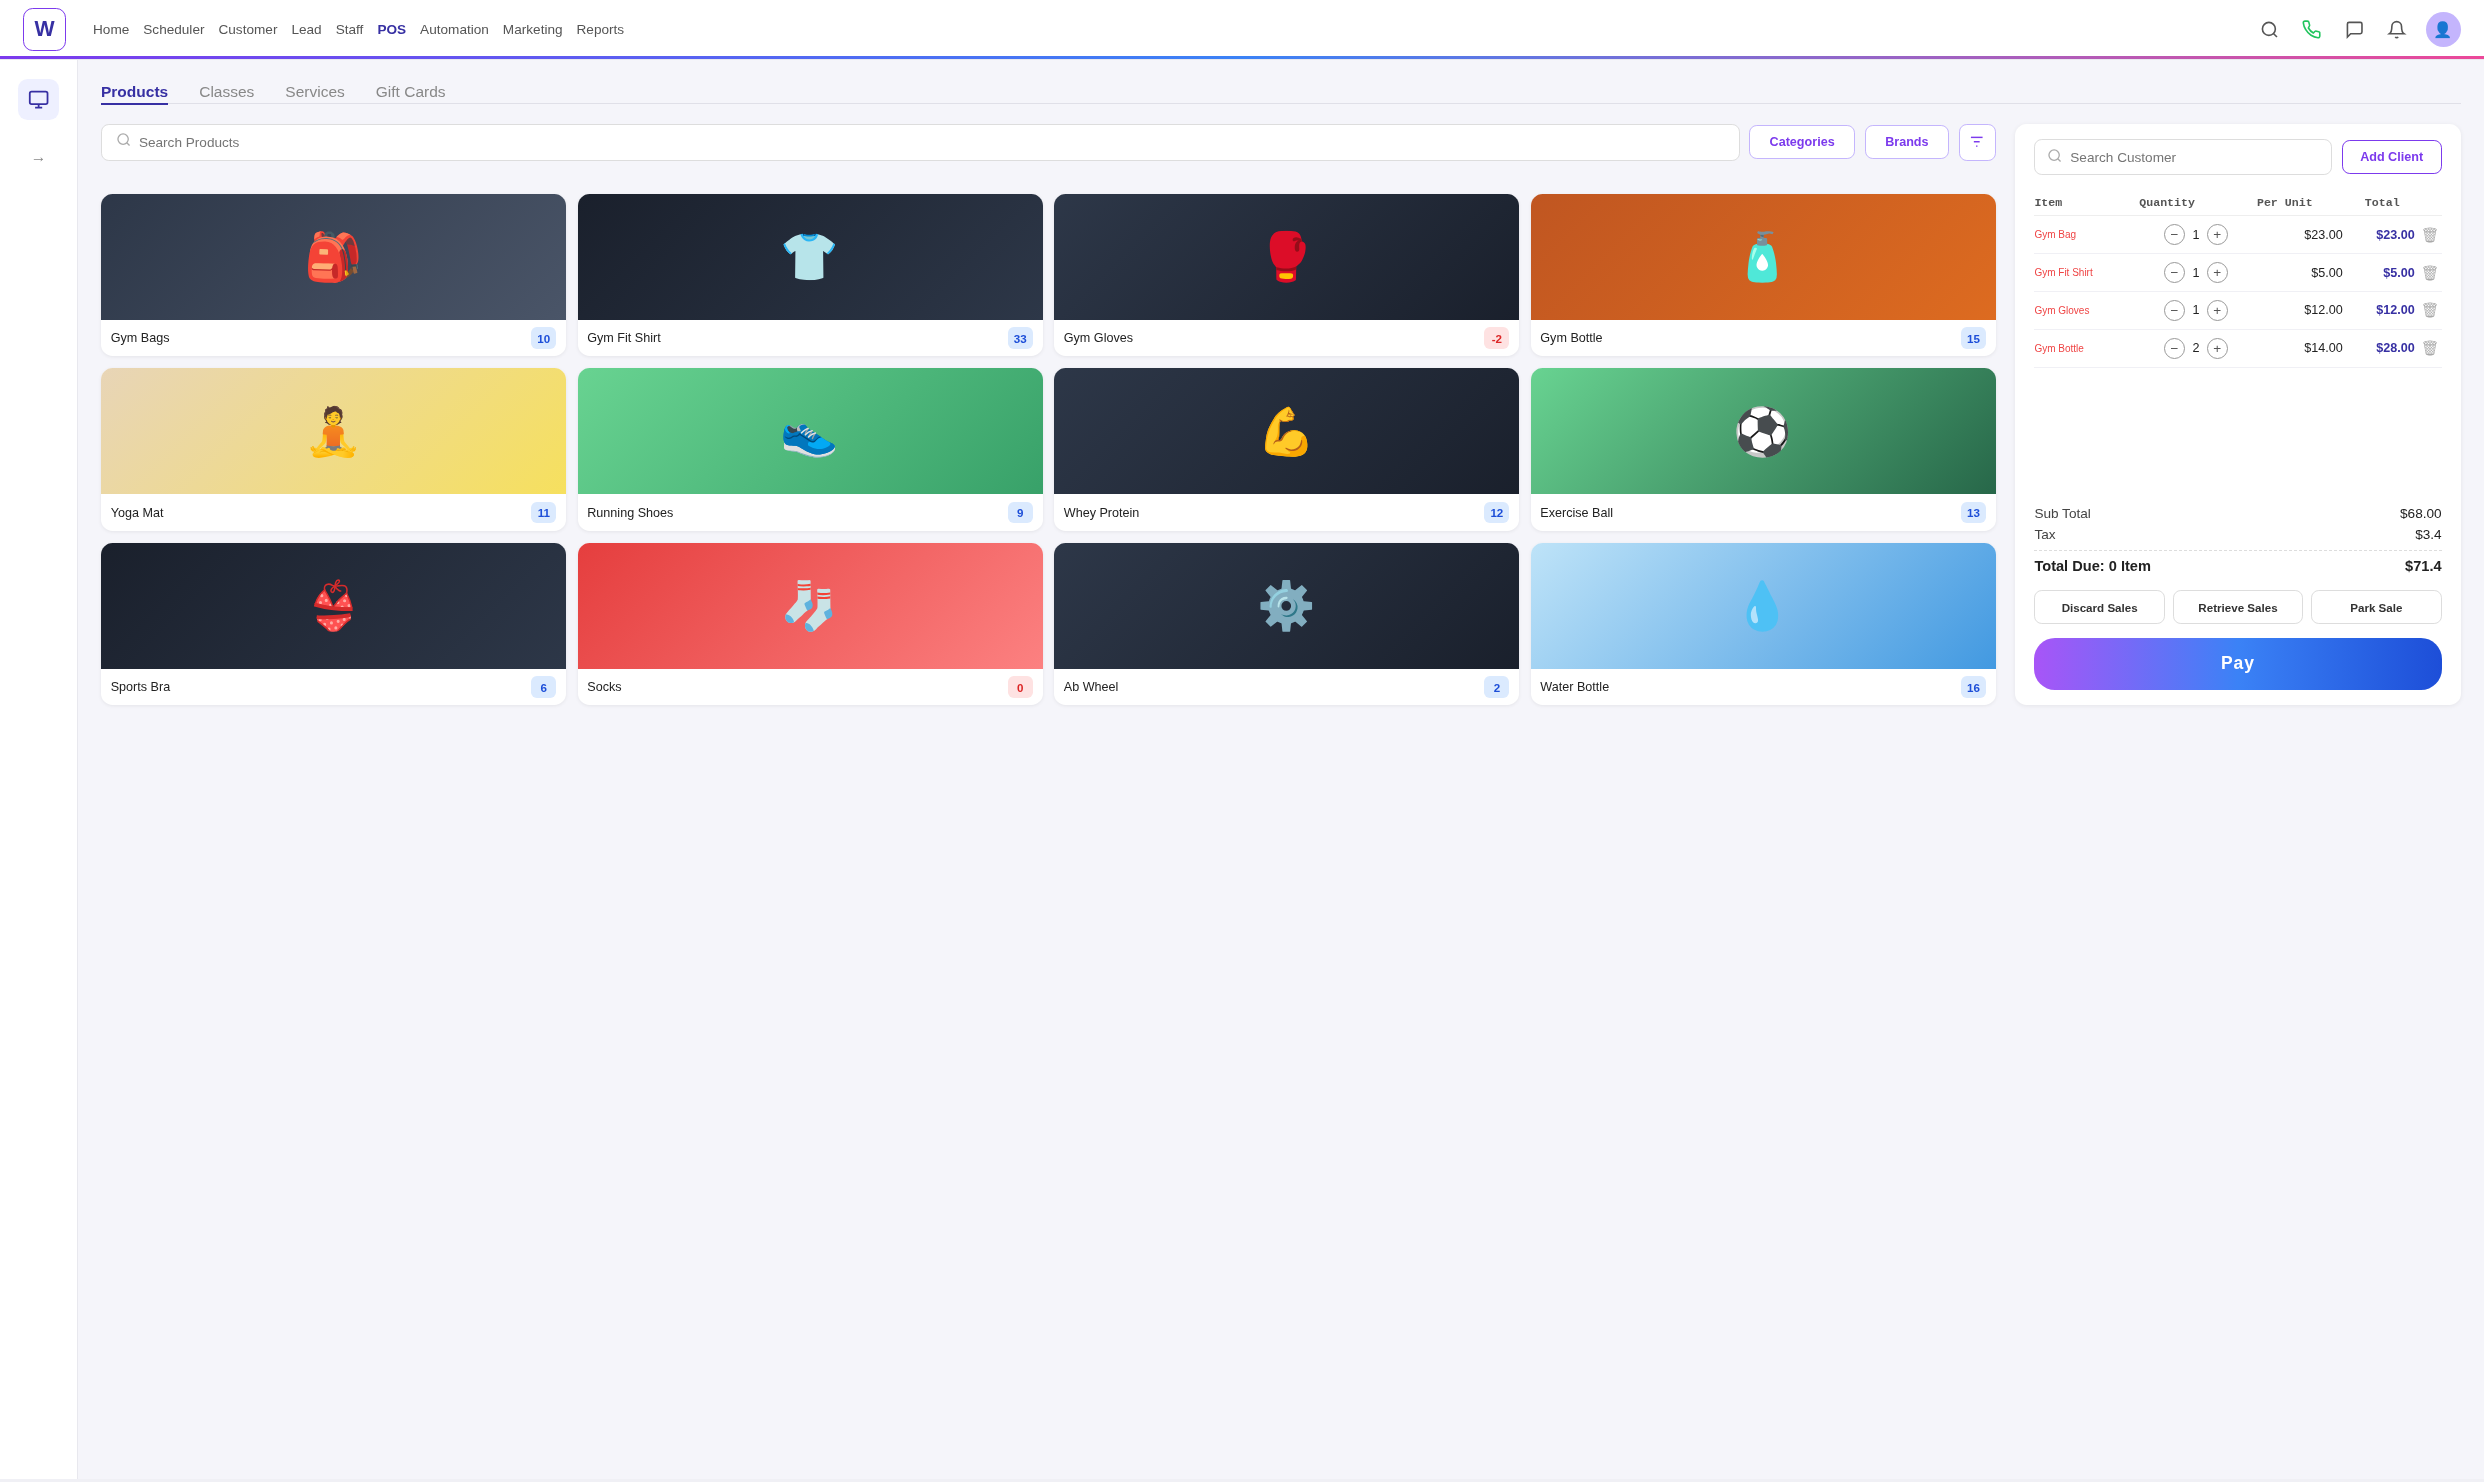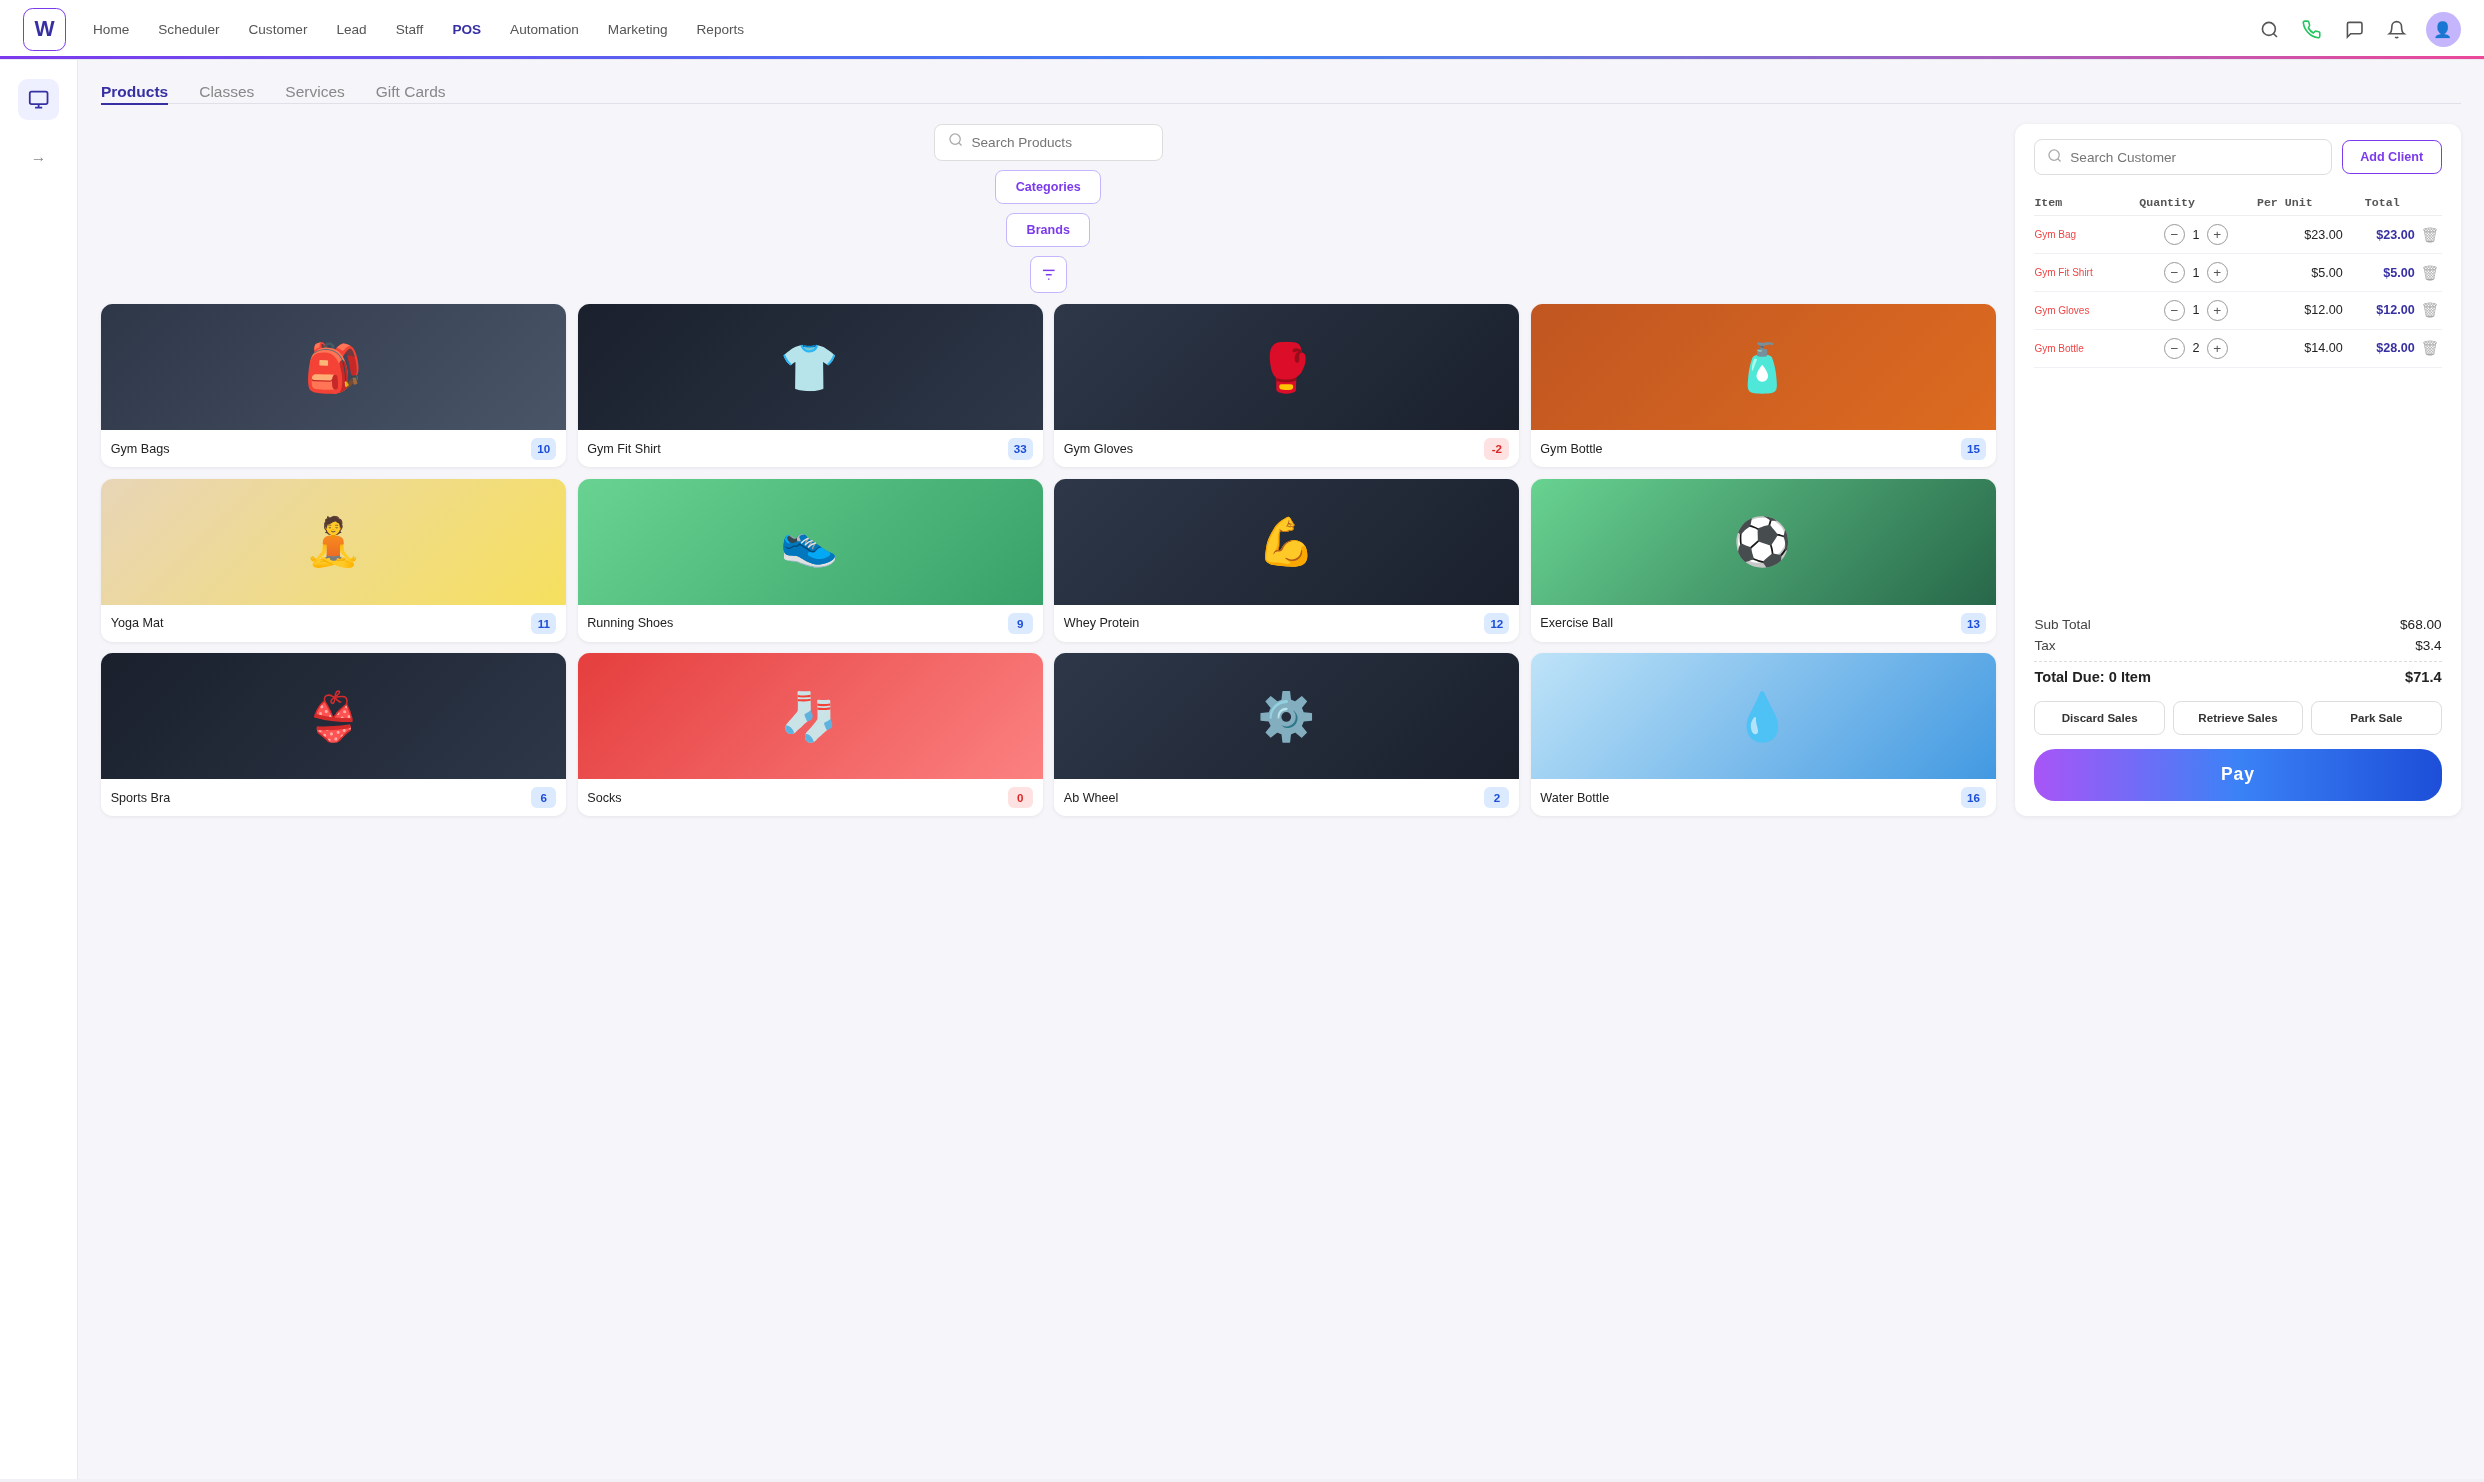--- a/index.html
+++ b/index.html
@@ -24,21 +24,21 @@
     }
     .logo-wrap {
       width: 43px; height: 43px;
       border: 1.9px solid #7c3aed;
       border-radius: 9.7px;
       display: flex; align-items: center; justify-content: center;
       margin-right: 27px;
       flex-shrink: 0;
     }
     .logo-text { font-size: 21.3px; font-weight: 800; color: #3730a3; }
-    .nav-links { display: flex; gap: 29px; flex: 1; align-items: center; }
+    .nav-links { display: flex; gap: 14px; flex: 1; align-items: center; }
     .nav-link { text-decoration: none; color: #555; font-size: 13.6px; font-weight: 500; cursor: pointer; }
     .nav-link.active { color: #3730a3; font-weight: 700; }
     .nav-right { display: flex; align-items: center; gap: 15.5px; margin-left: auto; }
     .nav-icon { width: 27px; height: 27px; display: flex; align-items: center; justify-content: center; cursor: pointer; color: #555; font-size: 17.5px; }
     .avatar { width: 35px; height: 35px; border-radius: 50%; background: #c4b5fd; overflow: hidden; display: flex; align-items: center; justify-content: center; font-size: 15.5px; cursor: pointer; }
 
     
     .main-wrap { display: flex; height: calc(100vh - 63px); }
 
     
@@ -68,21 +68,21 @@
     
     .tabs { display: flex; gap: 31px; margin-bottom: 19.4px; border-bottom: 1.9px solid #e0e0e8; }
     .tab { padding-bottom: 2px; font-size: 15.5px; font-weight: 500; color: #888; cursor: pointer; border-bottom: 2.9px solid transparent; margin-bottom: -1.9px; }
     .tab.active { color: #3730a3; border-bottom-color: #3730a3; font-weight: 600; }
 
     
     .body-split { display: flex; gap: 19.4px; }
 
     
     .left-panel { flex: 1; }
-    .search-filter-row { display: flex; align-items: center; gap: 9.7px; margin-bottom: 11px; flex-direction: column; }
+    .search-filter-row { display: flex; align-items: center; gap: 9.7px; margin-bottom: 33px; }
     .search-box {
       flex: 1; display: flex; align-items: center;
       background: #fff; border: 1px solid #ddd; border-radius: 7.8px;
       padding: 7.8px 13.6px; gap: 7.8px;
     }
     .search-icon-svg { color: #aaa; font-size: 15.5px; }
     .search-input { border: none; outline: none; font-size: 13.6px; color: #333; flex: 1; background: transparent; }
     .filter-btn {
       padding: 8.7px 19.4px; border-radius: 7.8px;
       border: 1px solid #c4b5fd;

